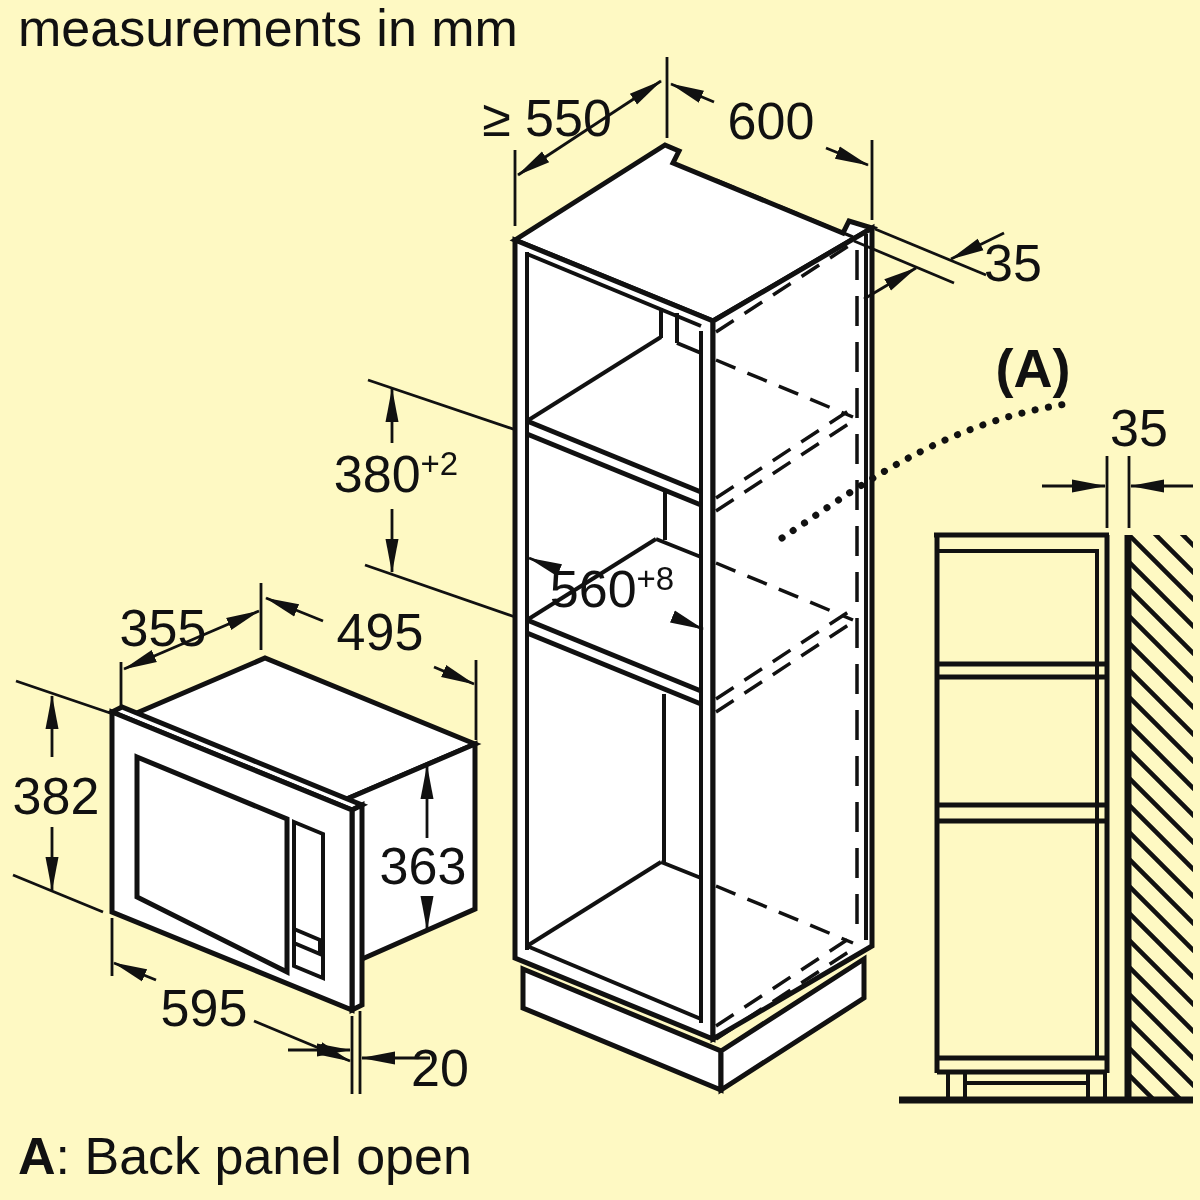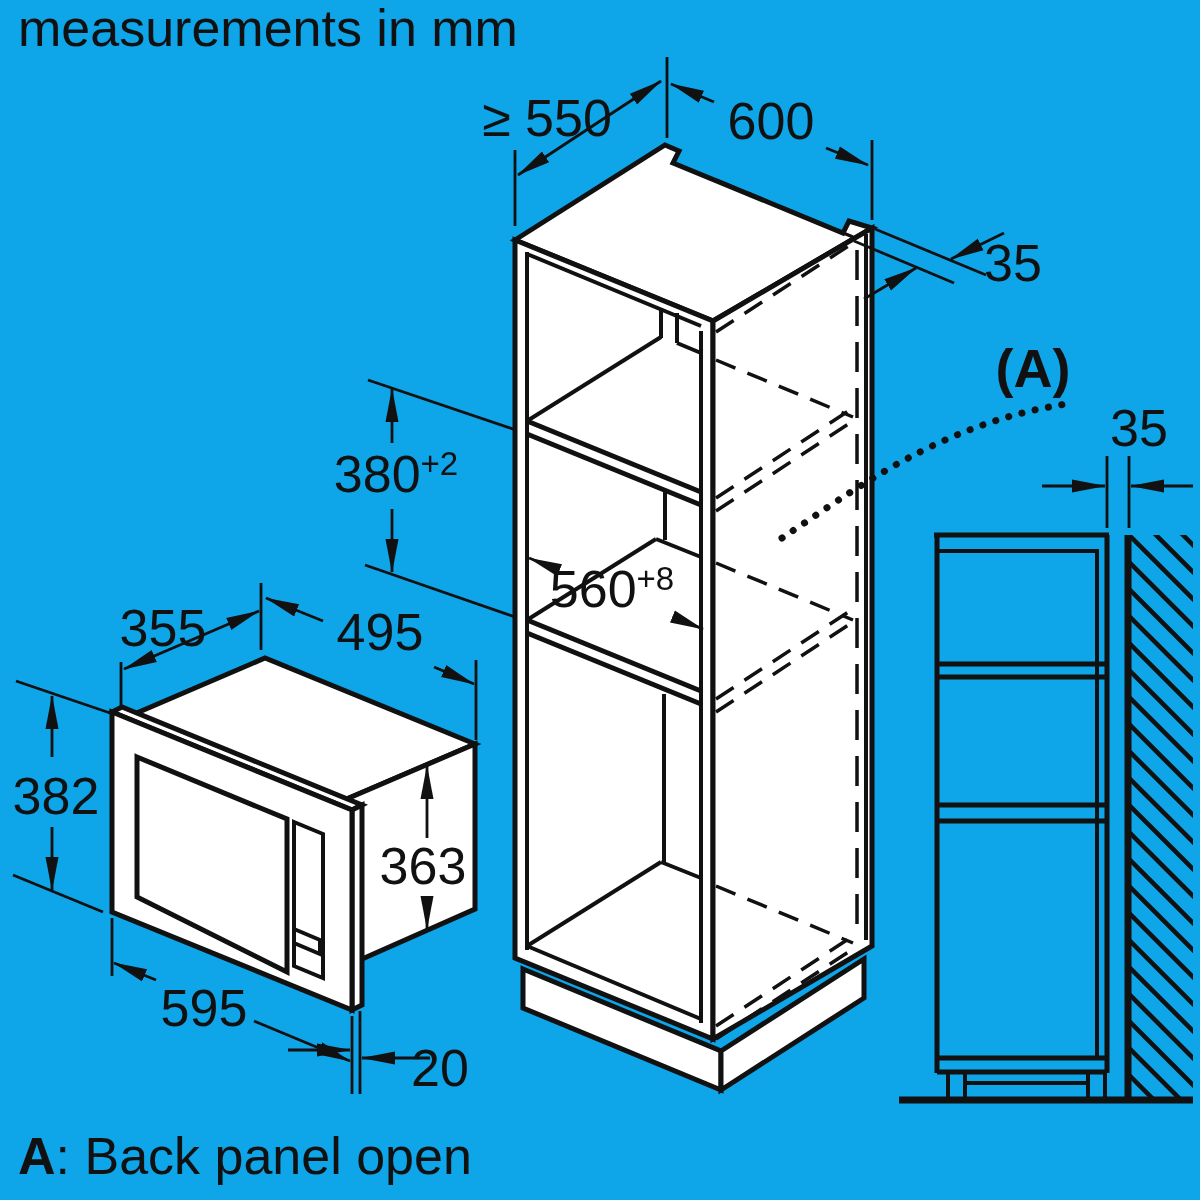--- a/index.html
+++ b/index.html
@@ -1,16 +1,16 @@
 <!DOCTYPE html>
 <html><head>
 <meta charset="utf-8">
 <style>
   html,body{margin:0;padding:0;background:#fff;}
-  .page{width:1200px;height:1200px;position:relative;background:#0ea5e9;overflow:hidden;}
+  .page{width:1200px;height:1200px;position:relative;background:#fef9c3;overflow:hidden;}
   svg{display:block;}
   text{font-family:"Liberation Sans","DejaVu Sans",sans-serif;fill:#111;}
   .big{font-size:52px;}
   .sup{font-size:33px;}
   .callout{font-size:54px;font-weight:bold;}
   .bold{font-weight:bold;}
   .ln{stroke:#111;fill:none;stroke-width:5;stroke-linejoin:round;stroke-linecap:butt;}
   .face{stroke:#111;fill:#fff;stroke-width:5;stroke-linejoin:miter;}
   .inner{stroke:#111;fill:none;stroke-width:4;}
   .dim{stroke:#111;fill:none;stroke-width:2.8;}

